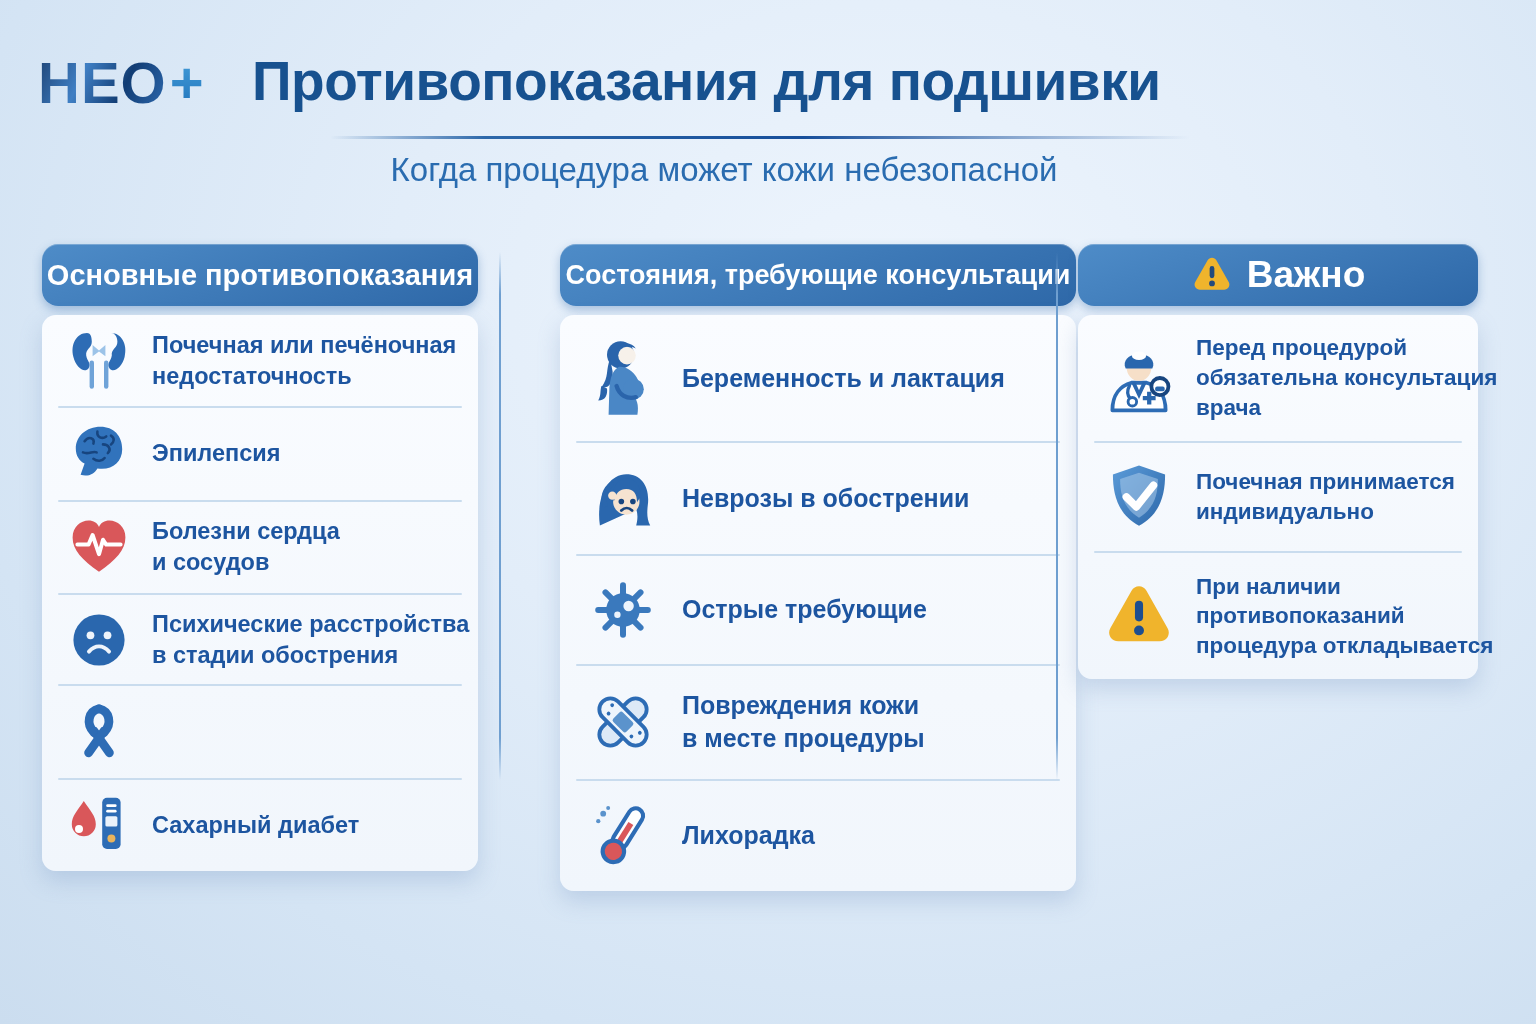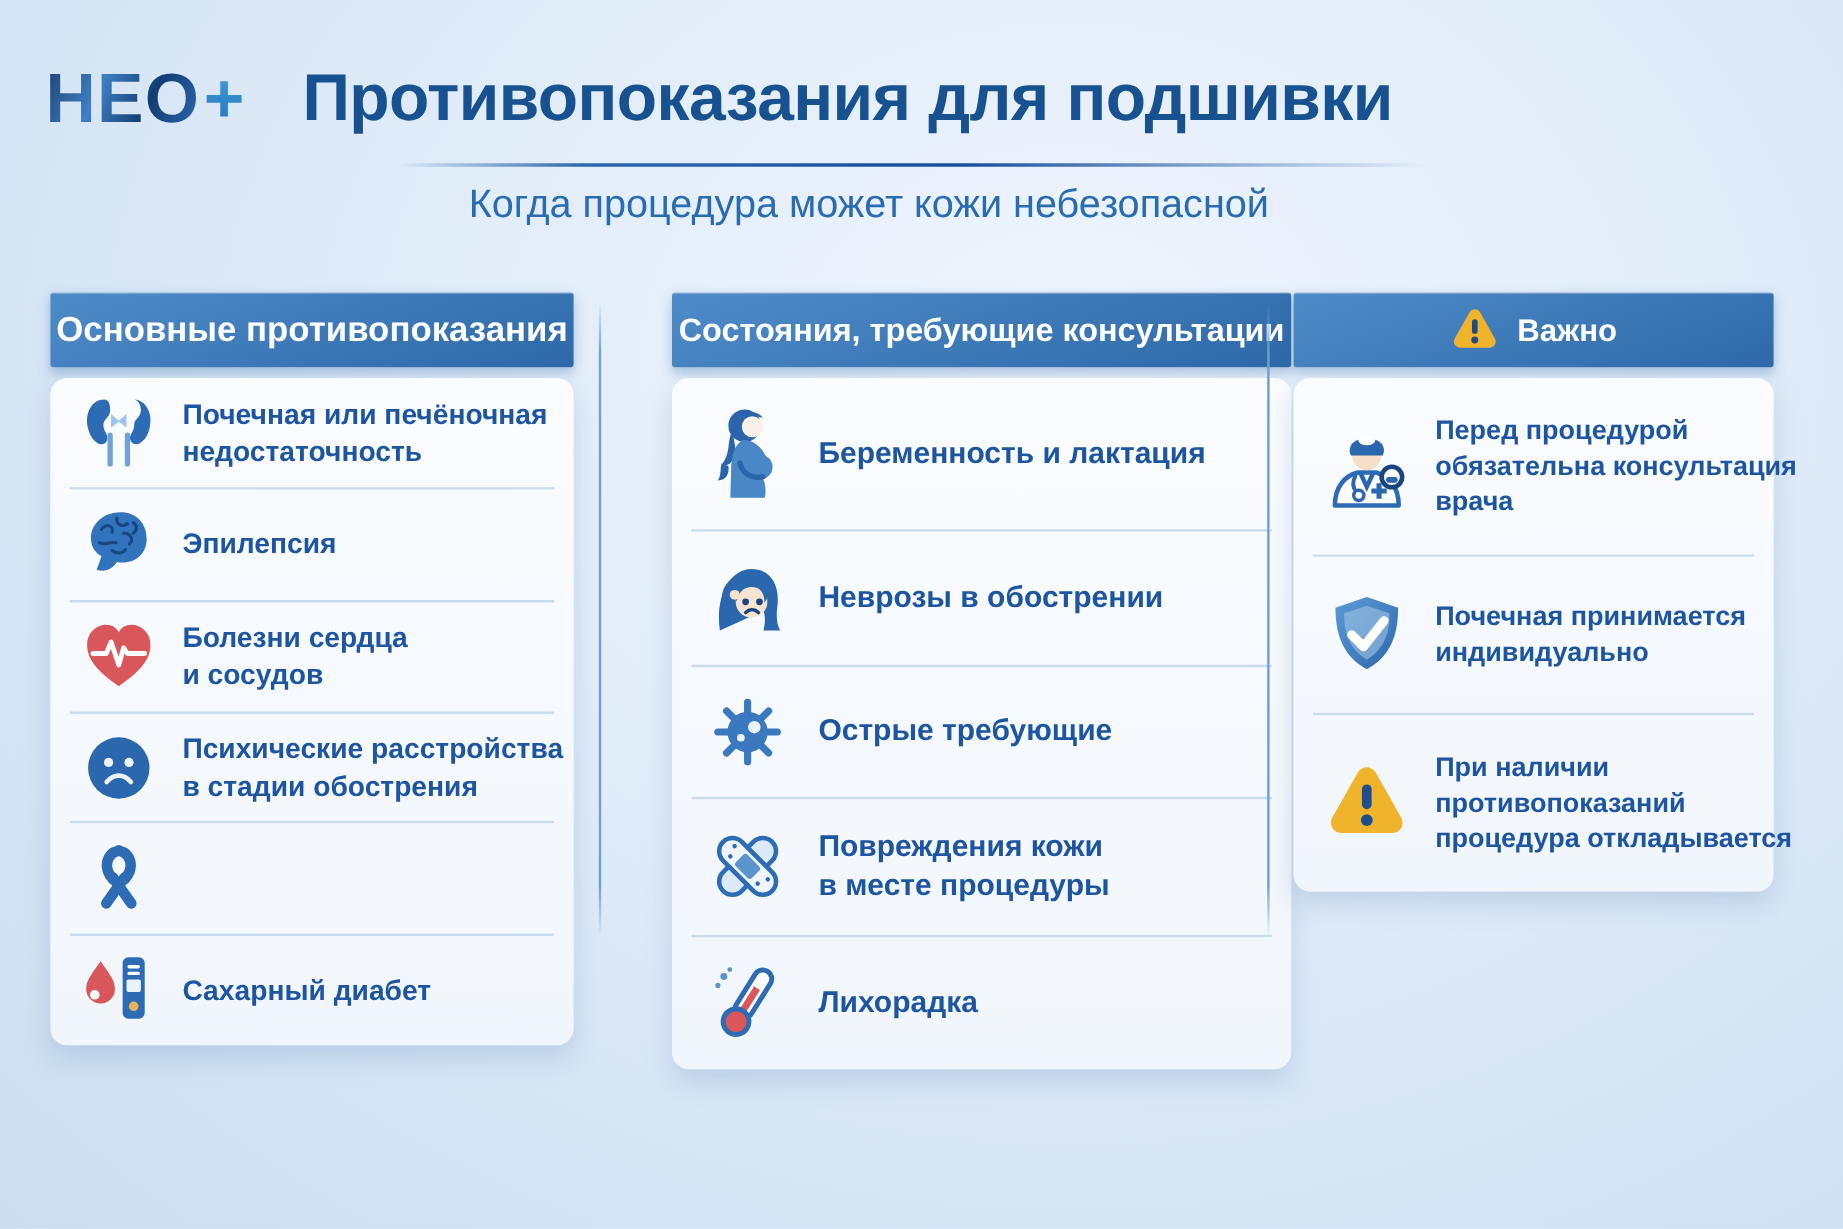--- a/index.html
+++ b/index.html
@@ -25,38 +25,38 @@
   .title-rule{position:absolute;left:330px;top:136px;width:860px;height:2.5px;border-radius:2px;
     background:linear-gradient(90deg,rgba(45,104,170,0),#2d68aa 18%,#174f9b 55%,rgba(45,104,170,0));}
   .subtitle{position:absolute;left:0;top:151px;width:1448px;text-align:center;font-size:33px;font-weight:500;color:#2a6cb0;}
 
   
   .card{position:absolute;top:244px;}
   .card.c1{left:42px;width:436px;}
   .card.c2{left:520px;width:516px;padding-left:40px;}
   .card.c3{left:1078px;width:400px;}
   .card-header{
-    height:62px;border-radius:2px;
+    height:62px;border-radius:16px;
     background:linear-gradient(160deg,#4e8cc8,#2e68a8);
     box-shadow:0 4px 10px rgba(46,104,168,.35), inset 0 1px 0 rgba(255,255,255,.25);
     display:flex;align-items:center;justify-content:center;gap:14px;
     color:#fff;font-weight:700;white-space:nowrap;
   }
   .c1 .card-header{font-size:29px}
   .c2 .card-header{font-size:27px}
-  .c3 .card-header{font-size:26px}
+  .c3 .card-header{font-size:37px}
   .card-body{
     margin-top:9px;border-radius:14px;
     background:linear-gradient(180deg,#fafcff,#f1f6fc);
     box-shadow:0 10px 22px rgba(110,145,190,.28);
     display:flex;flex-direction:column;justify-content:space-evenly;
   }
   .c1 .card-body{height:556px}
   .c2 .card-body{height:576px}
-  .c3 .card-body{height:428px}
+  .c3 .card-body{height:364px}
 
   .row{display:flex;align-items:center;padding:0 14px 0 20px;gap:16px;}
   .ic{flex:0 0 auto;display:flex;align-items:center;justify-content:center;}
   .c1 .ic{width:74px}
   .c2 .ic{width:86px}
   .c3 .ic{width:82px}
   .txt{white-space:pre;color:#1d55a0;font-weight:600;line-height:1.32;}
   .c1 .txt{font-size:23.5px}
   .c2 .txt{font-size:25px}
   .c3 .txt{font-size:22.5px}

